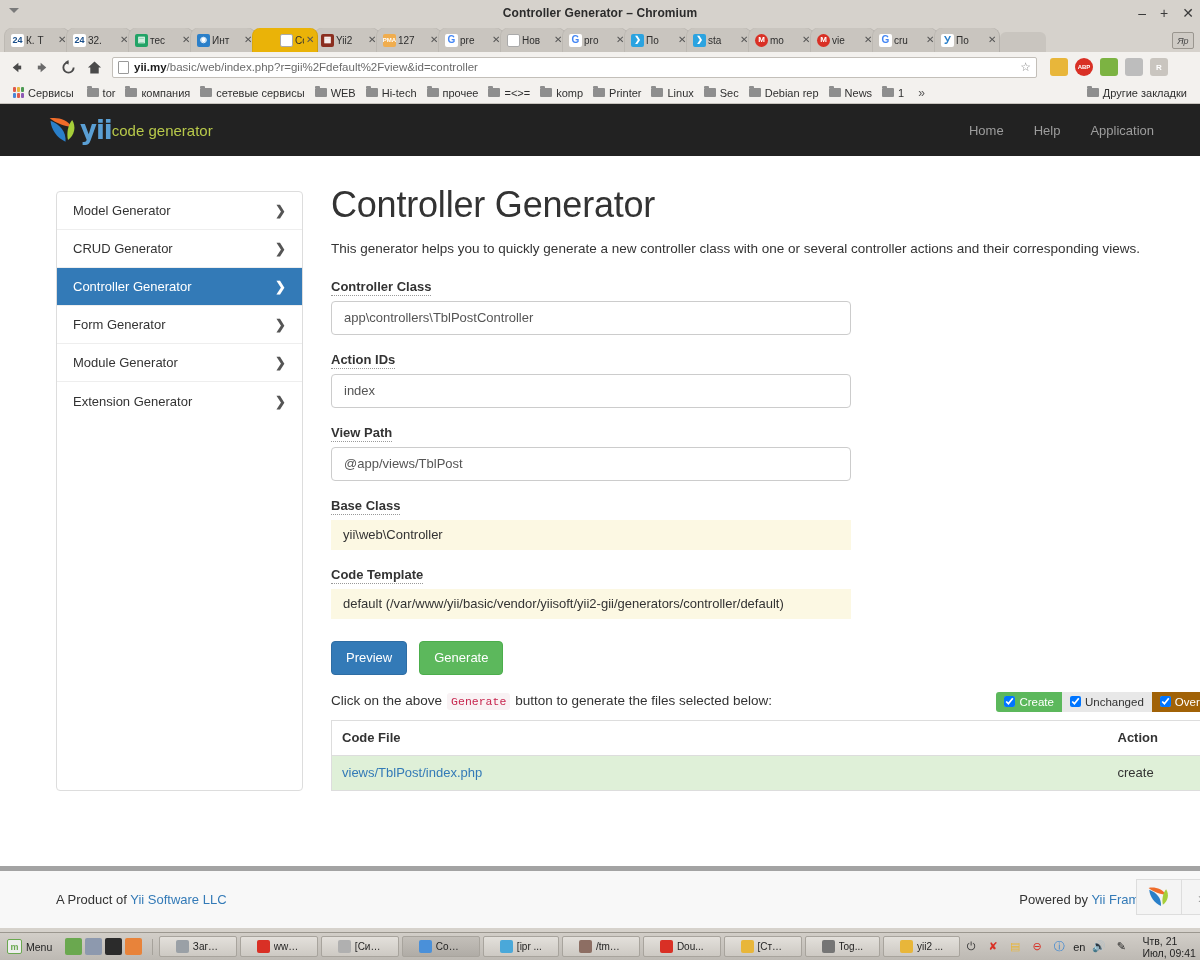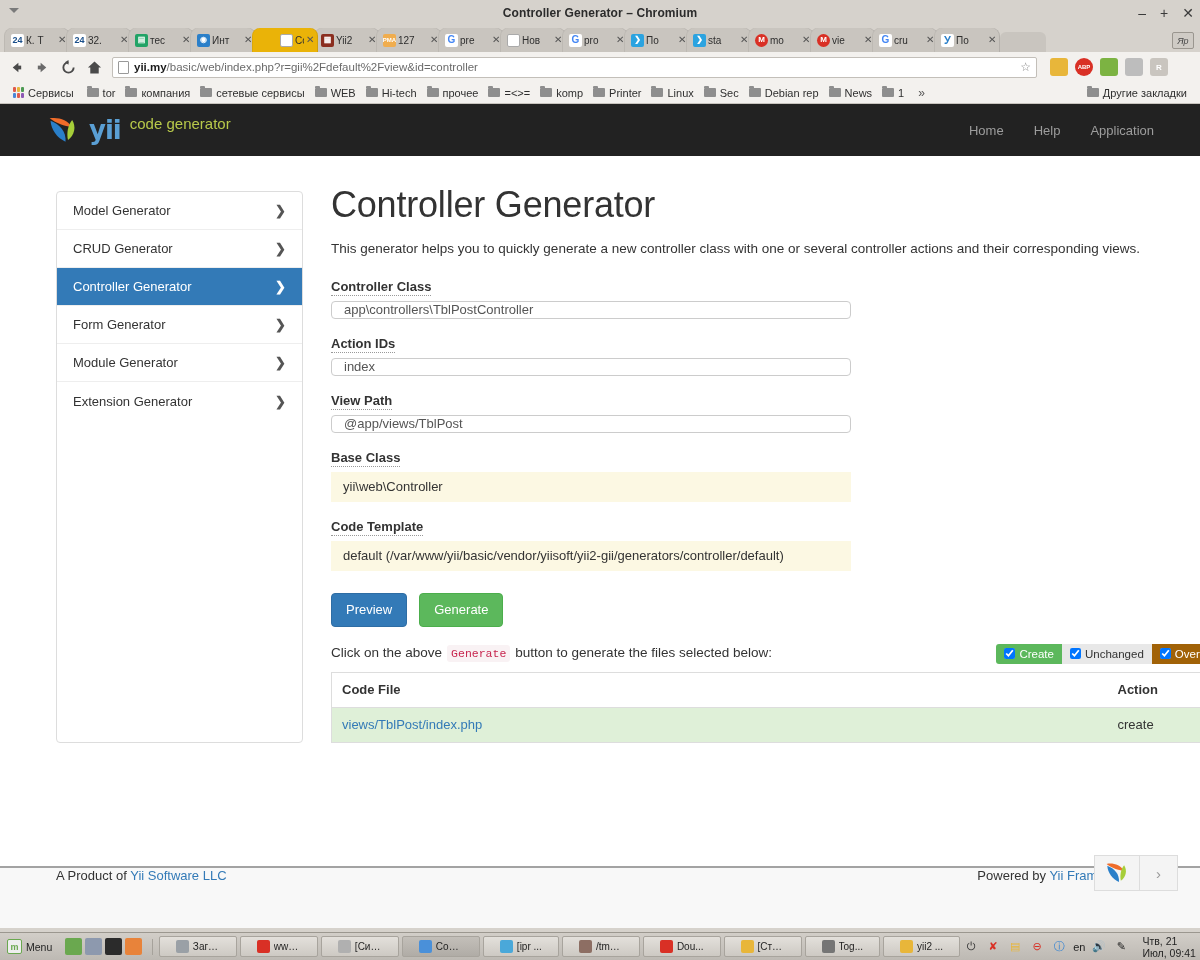--- a/index.html
+++ b/index.html
@@ -107,21 +107,21 @@
   .bm-chev { color:#555; padding:0 6px; font-size:12px; }
   .bm-right { margin-left:auto; display:flex; align-items:center; }
 
   
   .page { height:824px; background:#fff; overflow:hidden; position:relative; }
 
   .yii-navbar {
     height:52px; background:#222; display:flex; align-items:center;
     padding:0 0 0 46px;
   }
-  .brand { display:flex; gap:9px; }
+  .brand { display:flex; align-items:center; }
   .brand .logoglyph { width:34px;height:30px;display:block; }
   .brand .bt1 { font-size:26px; font-weight:bold; color:#5a9fd4; letter-spacing:-1px; font-family:"DejaVu Sans", sans-serif; }
   .brand .bt2 { font-size:15px; color:#b8c94a; }
   .nav-links { margin-left:auto; display:flex; gap:30px; padding-right:46px; }
   .nav-links a { color:#9d9d9d; font-size:13px; text-decoration:none; }
 
   .container { display:flex; padding:28px 46px 0 56px; gap:28px; }
 
   
   .side { width:247px; flex:0 0 247px; border:1px solid #ddd; border-radius:4px; background:#fff; overflow:hidden; margin-top:7px;}
@@ -141,21 +141,21 @@
     font-family:"Liberation Sans", sans-serif; letter-spacing:-0.2px;
   }
   .lead { font-size:13.5px; color:#333; margin:0 0 18px 0; line-height:1.45; }
 
   .fgroup { margin-bottom:15px; }
   .flabel {
     display:inline-block; font-size:13px; font-weight:bold; color:#333;
     margin-bottom:5px; border-bottom:1px dotted #999; padding-bottom:1px;
   }
   .finput {
-    width:520px; height:18px; border:1px solid #ccc; border-radius:4px;
+    width:520px; height:34px; border:1px solid #ccc; border-radius:4px;
     background:#fff; display:flex; align-items:center; padding:0 12px;
     font-size:13px; color:#555;
   }
   .fstatic {
     width:520px; min-height:30px; background:#fcf8e3; display:flex;
     align-items:center; padding:6px 12px; font-size:13px; color:#333;
   }
 
   .btnrow { display:flex; gap:12px; margin:22px 0 18px 0; }
   .btn {
@@ -192,22 +192,22 @@
   table.files tbody tr { background:#dff0d8; }
   table.files .col-action { width:88px; }
   table.files .col-check { width:36px; text-align:center; }
   table.files th.col-check, table.files td.col-check { text-align:center; }
   table.files a { color:#337ab7; text-decoration:none; }
   table.files input[type=checkbox] { width:13px;height:13px;margin:0; }
 
   
   .pfooter {
     position:absolute; left:0; right:0; bottom:0; height:62px;
-    border-top:2px solid #a3a3a3; background:#f8f8f8;
-    display:flex; align-items:flex-start; padding:0 68px 0 56px;
+    border-top:5px solid #a3a3a3; background:#f8f8f8;
+    display:flex; align-items:center; padding:0 26px 0 56px;
     font-size:13px; color:#333;
   }
   .pfooter a { color:#337ab7; text-decoration:none; }
   .pfooter .right { margin-left:auto; position:relative; }
   .debugbar {
     position:absolute; right:-46px; top:-13px; display:flex; align-items:center;
     height:36px; background:#f4f4f4; border:1px solid #ddd;
   }
   .debugbar .dlogo { width:44px; height:34px; display:flex; align-items:center; justify-content:center; }
   .debugbar .dtoggle { width:38px;height:34px;display:flex;align-items:center;justify-content:center;color:#999;font-size:15px;border-left:1px solid #ddd;}

